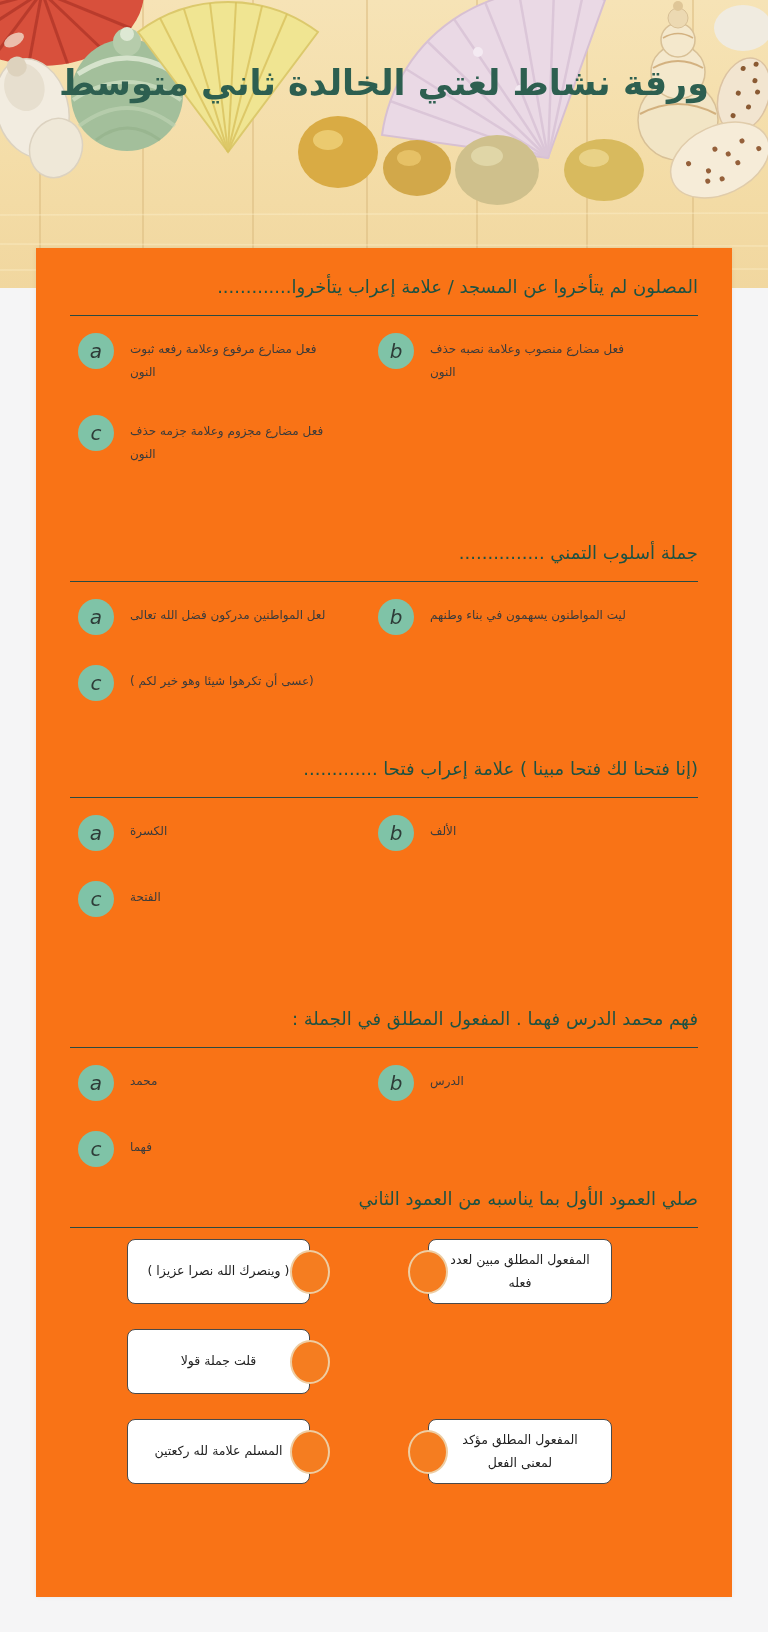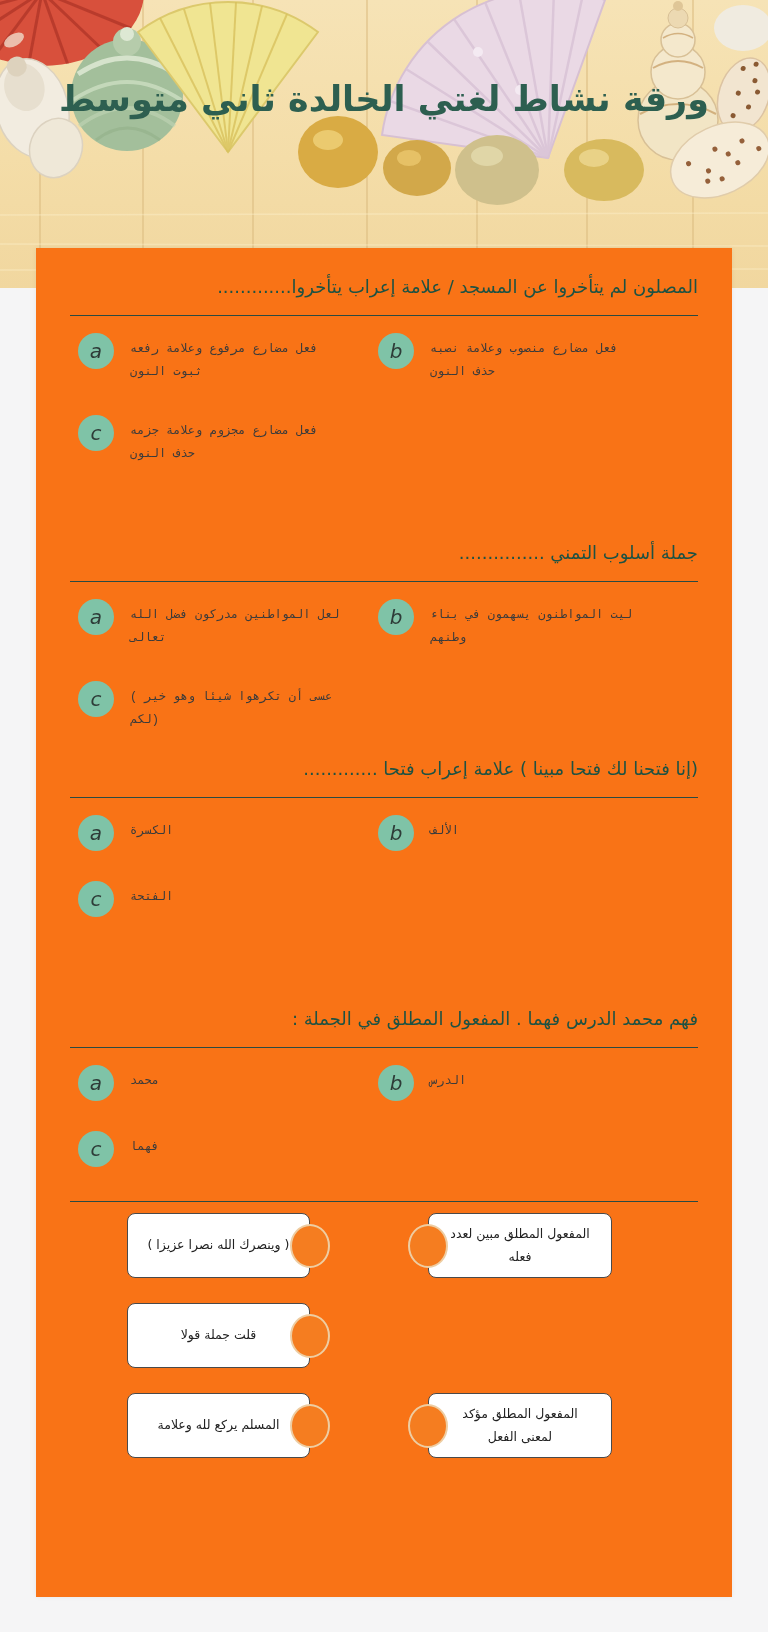--- a/index.html
+++ b/index.html
@@ -18,21 +18,21 @@
   .header svg { position:absolute; left:0; top:0; }
   .header-title {
     position:absolute; left:40px; right:40px; top:58px;
     text-align:center;
     direction:rtl;
     font-size:35px;
     font-weight:bold;
     line-height:1.48;
     color:#2d5f50;
     max-width:660px;
-    margin:16px auto;
+    margin:0 auto;
   }
   
   .card {
     position:absolute; left:36px; top:248px; width:696px; height:1349px;
     background:#f97316;
     box-shadow:0 0 5px rgba(0,0,0,0.06);
   }
   .qblock { position:absolute; left:34px; right:34px; }
   .qb1 { top:26px; }
   .qb2 { top:292px; }
@@ -71,21 +71,20 @@
     display:flex; align-items:center; justify-content:center;
     font-size:20px;
     font-style:italic;
   }
   .opt-text {
     font-size:12px;
     color:#3b3b3b;
     line-height:1.95;
     padding-top:5px;
     max-width:215px;
-    font-family:Liberation Mono, monospace;
   }
   
   .match-area { margin-top:11px; }
   .match-row { position:relative; height:65px; margin-bottom:25px; }
   .match-box {
     position:absolute; top:0; height:65px;
     border:1px solid #4a4a4a;
     border-radius:8px;
     background:#fff;
     display:flex; align-items:center; justify-content:center;
@@ -332,20 +331,21 @@
         <span class="opt-text">الدرس</span>
       </div>
       <div class="opt">
         <span class="opt-circle">c</span>
         <span class="opt-text">فهما</span>
       </div>
     </div>
   </div>
 
   <div class="qblock qb5">
+    <div class="qtitle">صلي العمود الأول بما يناسبه من العمود الثاني</div>
     <hr class="qrule">
     <div class="match-area">
 
       <div class="match-row">
         <div class="match-box match-left">
           <span>( وينصرك الله نصرا عزيزا )</span>
           <span class="match-dot dot-right"></span>
         </div>
         <div class="match-box match-right">
           <span class="match-dot dot-left"></span>
@@ -355,21 +355,21 @@
 
       <div class="match-row">
         <div class="match-box match-left">
           <span>قلت جملة قولا</span>
           <span class="match-dot dot-right"></span>
         </div>
       </div>
 
       <div class="match-row">
         <div class="match-box match-left">
-          <span>المسلم يركع لله وعلامة</span>
+          <span>المسلم علامة لله ركعتين</span>
           <span class="match-dot dot-right"></span>
         </div>
         <div class="match-box match-right">
           <span class="match-dot dot-left"></span>
           <span>المفعول المطلق مؤكد لمعنى الفعل</span>
         </div>
       </div>
 
     </div>
   </div>

